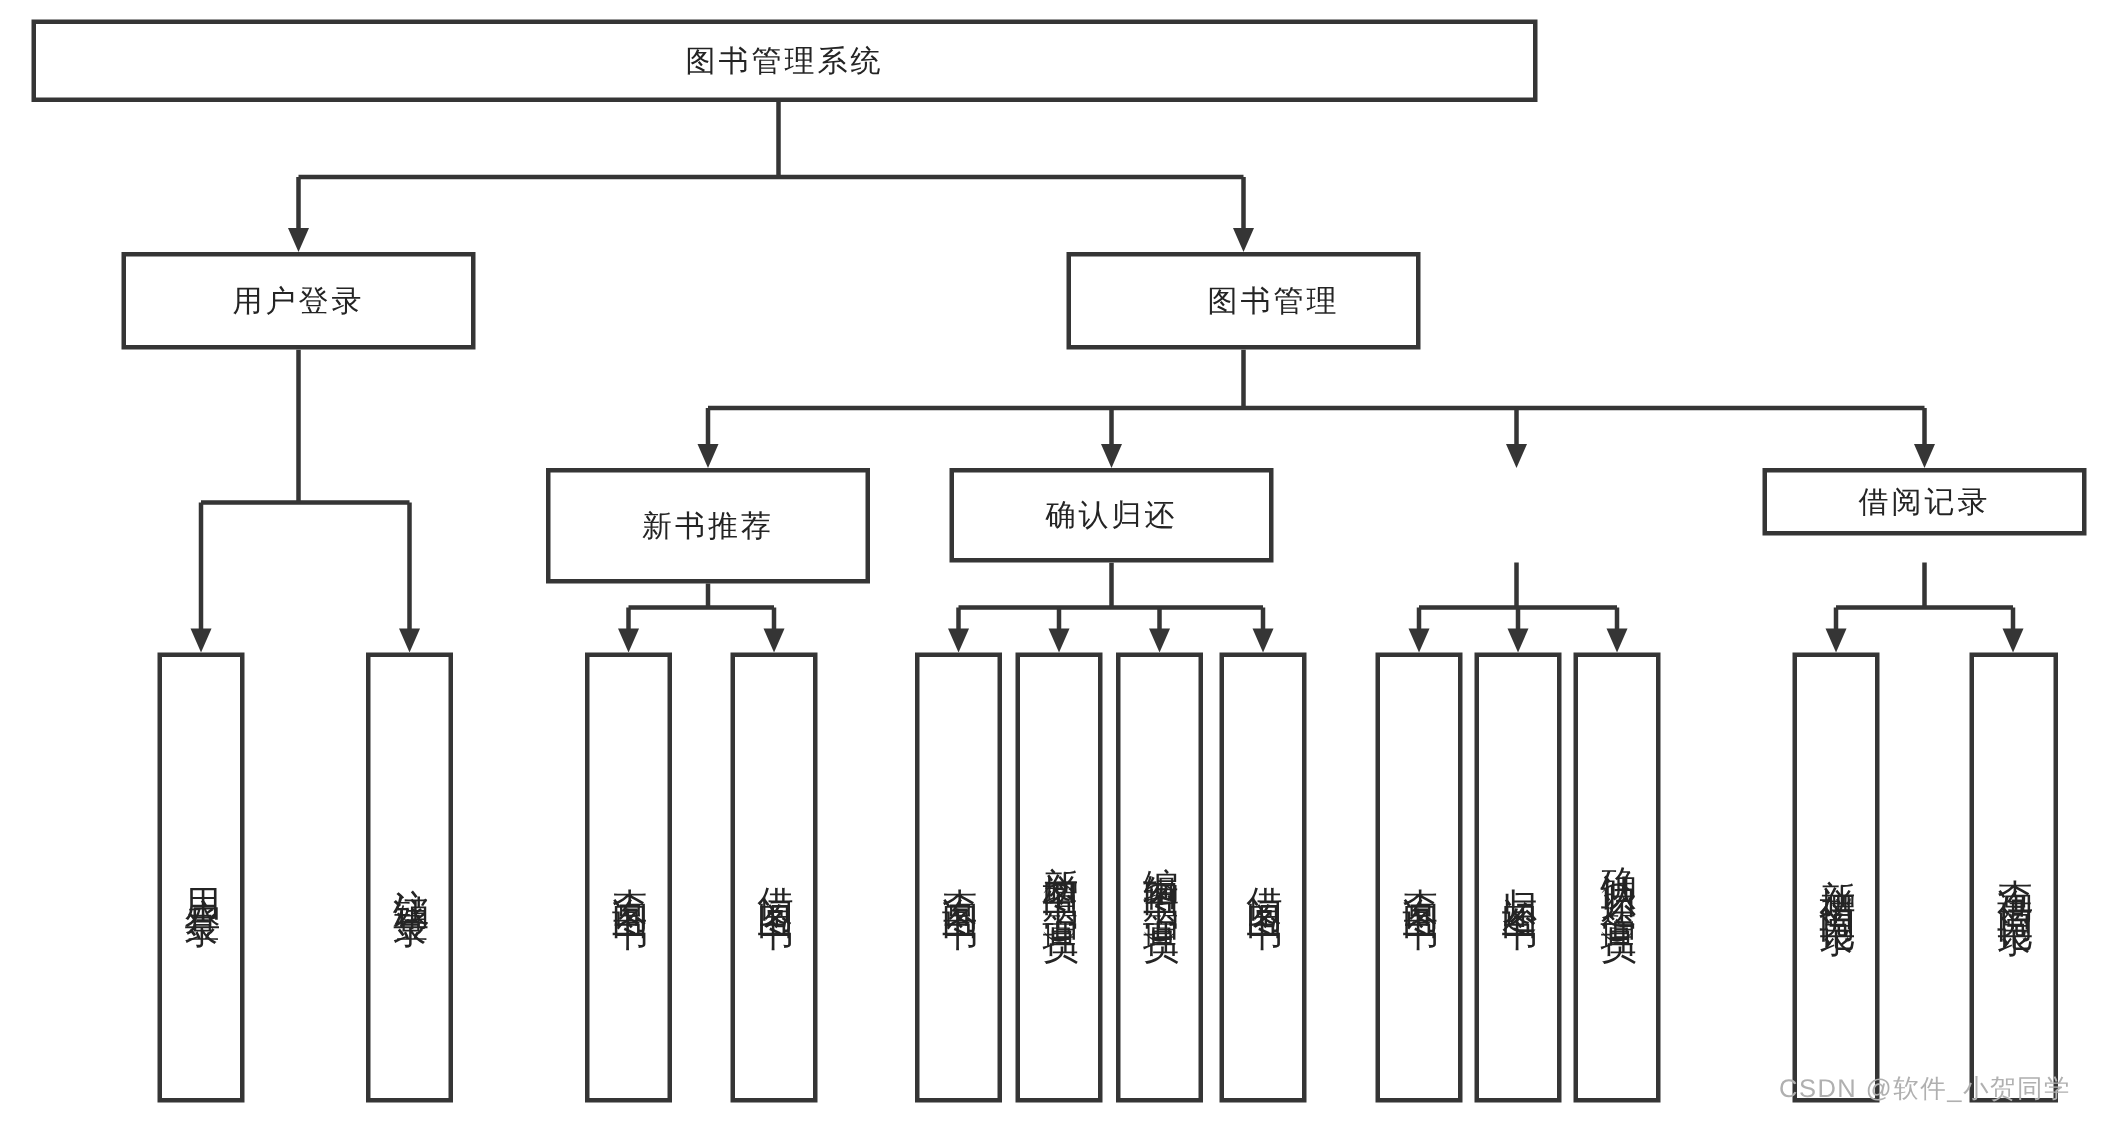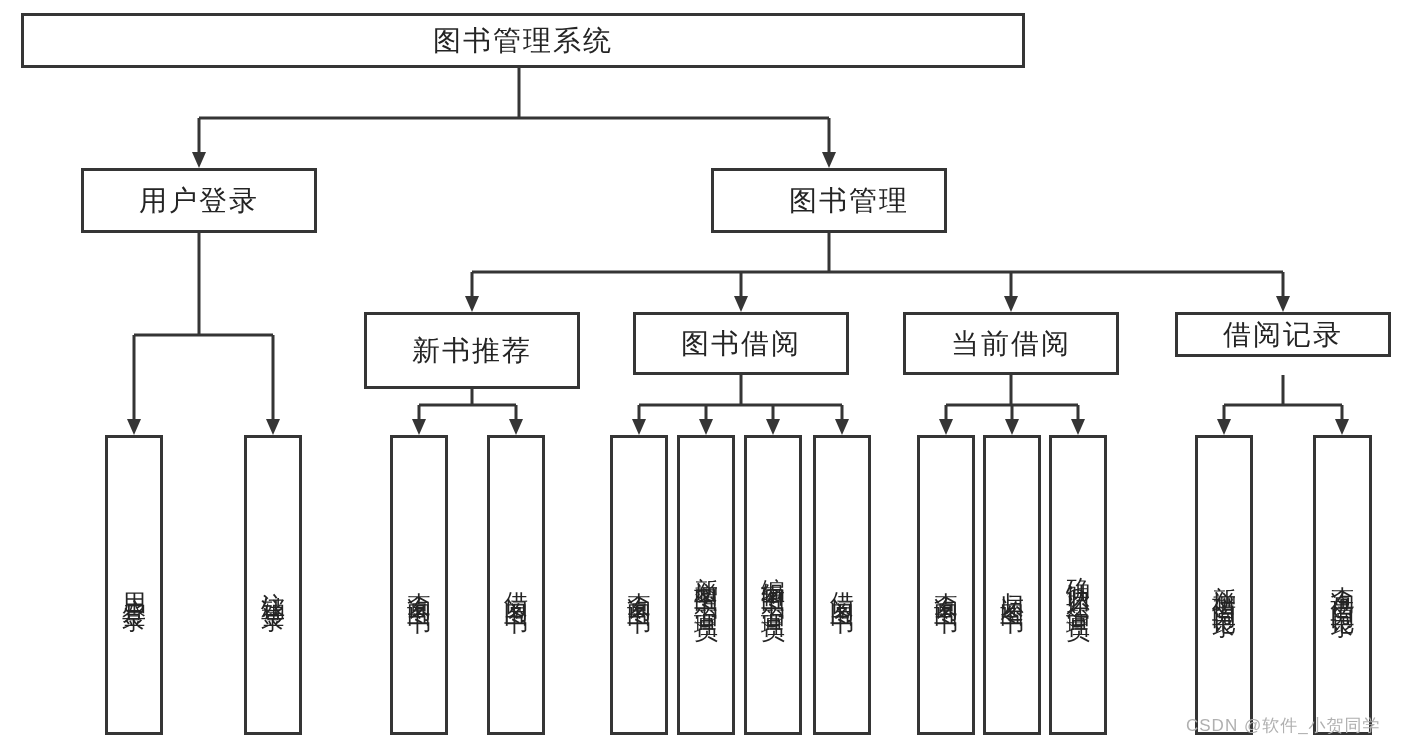--- a/index.html
+++ b/index.html
@@ -23,21 +23,21 @@
   .node {
     position: absolute;
     background: #ffffff;
     border: 3px solid var(--line-color);
     display: flex;
     align-items: center;
     justify-content: center;
     color: var(--text-color);
   }
   .node .label {
-    font-size: 28px;
+    font-size: 20px;
     font-weight: 500;
     letter-spacing: 2px;
     white-space: nowrap;
     line-height: 1;
   }
   .vnode {
     position: absolute;
     width: 58px;
     height: 300px;
     top: 435px;
@@ -130,24 +130,21 @@
     <span class="label">用户登录</span>
   </div>
   <div class="node" style="left:711px; top:168px; width:236px; height:65px;padding-left:40px;">
     <span class="label">图书管理</span>
   </div>
 
   <div class="node" style="left:364px; top:312px; width:216px; height:77px;">
     <span class="label">新书推荐</span>
   </div>
   <div class="node" style="left:633px; top:312px; width:216px; height:63px;">
-    <span class="label">图书借阅</span>
-  </div>
-  <div class="node" style="left:903px; top:312px; width:216px; height:63px;">
-    <span class="label">当前借阅</span>
+    <span class="label">确认归还</span>
   </div>
   <div class="node" style="left:1175px; top:312px; width:216px; height:45px;">
     <span class="label">借阅记录</span>
   </div>
 
   <div class="vnode" style="left:105px;">
     <span class="vtext">用户登录</span>
   </div>
   <div class="vnode" style="left:244px;">
     <span class="vtext">注销登录</span>

